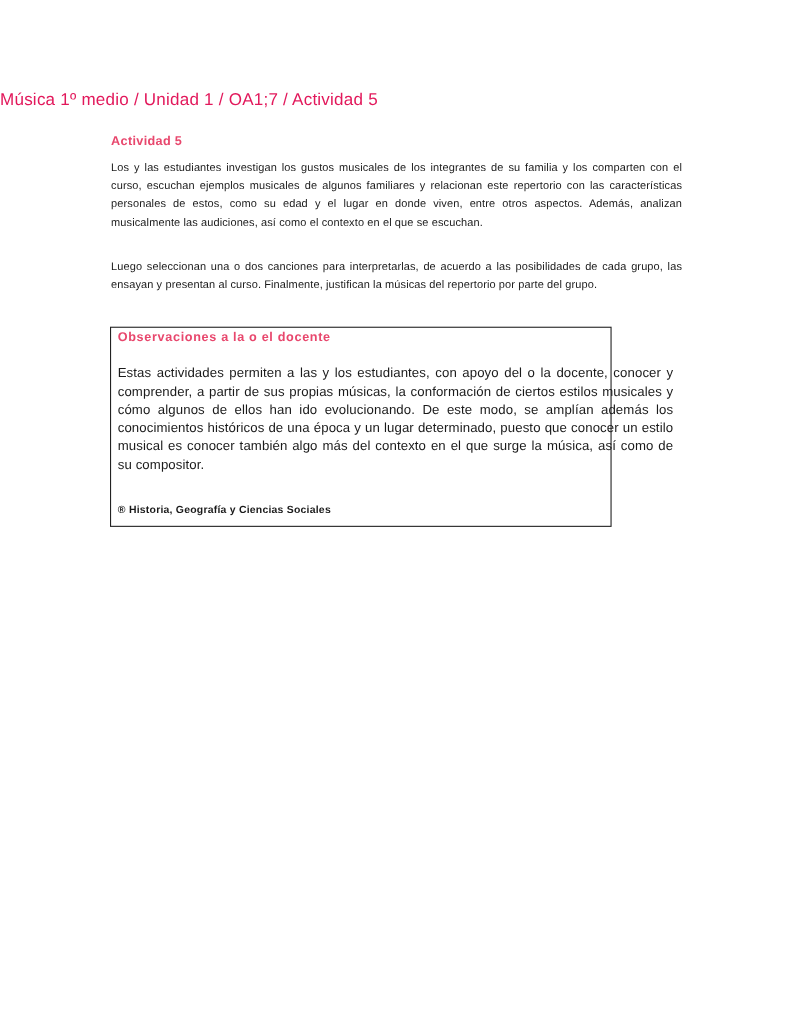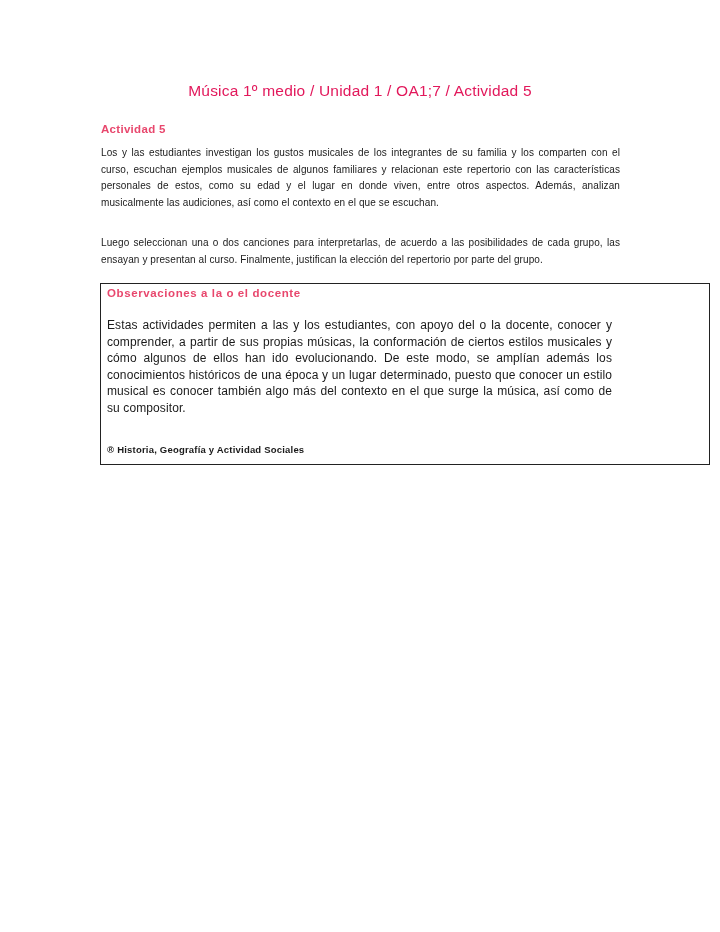--- a/index.html
+++ b/index.html
@@ -12,21 +12,21 @@
       height: 932px;
       position: relative;
       font-family: "Liberation Sans", "DejaVu Sans", sans-serif;
       color: #1a1a1a;
     }
     .page-title {
       position: absolute;
       top: 82px;
       left: 0;
       width: 720px;
-      text-align: center;
+      text-align: left;
       font-size: 15.5px;
       color: #e2185b;
       letter-spacing: 0.2px;
     }
     .section-heading {
       position: absolute;
       top: 123px;
       left: 101px;
       font-size: 11.5px;
       font-weight: bold;
@@ -41,22 +41,22 @@
       line-height: 16.6px;
       text-align: justify;
       color: #1a1a1a;
       letter-spacing: 0.1px;
     }
     .p1 { top: 145px; }
     .p2 { top: 235px; }
     .obs-box {
       position: absolute;
       left: 100px;
-      top: 283px;
-      width: 610px;
+      top: 297px;
+      width: 456px;
       height: 182px;
       border: 1.5px solid #222;
       box-sizing: border-box;
     }
     .obs-title {
       position: absolute;
       top: 3px;
       left: 6px;
       font-size: 11.5px;
       font-weight: bold;
@@ -90,21 +90,21 @@
   </style>
 </head>
 <body>
 
 <div class="page-title">Música 1º medio / Unidad 1 / OA1;7 / Actividad 5</div>
 
 <div class="section-heading">Actividad 5</div>
 
 <p class="paragraph p1" style="margin:0;">Los y las estudiantes investigan los gustos musicales de los integrantes de su familia y los comparten con el curso, escuchan ejemplos musicales de algunos familiares y relacionan este repertorio con las características personales de estos, como su edad y el lugar en donde viven, entre otros aspectos. Además, analizan musicalmente las audiciones, así como el contexto en el que se escuchan.</p>
 
-<p class="paragraph p2" style="margin:0;">Luego seleccionan una o dos canciones para interpretarlas, de acuerdo a las posibilidades de cada grupo, las ensayan y presentan al curso. Finalmente, justifican la elección del repertorio por parte del grupo.</p>
+<p class="paragraph p2" style="margin:0;">Luego seleccionan una o dos canciones para interpretarlas, de acuerdo a las posibilidades de cada grupo, las ensayan y presentan al curso. Finalmente, justifican la músicas del repertorio por parte del grupo.</p>
 
 <div class="obs-box">
   <div class="obs-title">Observaciones a la o el docente</div>
   <p class="obs-text" style="margin:0;">Estas actividades permiten a las y los estudiantes, con apoyo del o la docente, conocer y comprender, a partir de sus propias músicas, la conformación de ciertos estilos musicales y cómo algunos de ellos han ido evolucionando. De este modo, se amplían además los conocimientos históricos de una época y un lugar determinado, puesto que conocer un estilo musical es conocer también algo más del contexto en el que surge la música, así como de su compositor.</p>
   <div class="obs-ref">
-    <span class="ref-icon">®</span><span>Historia, Geografía y Actividad Sociales</span>
+    <span class="ref-icon">®</span><span>Historia, Geografía y Ciencias Sociales</span>
   </div>
 </div>
 
 </body></html>

